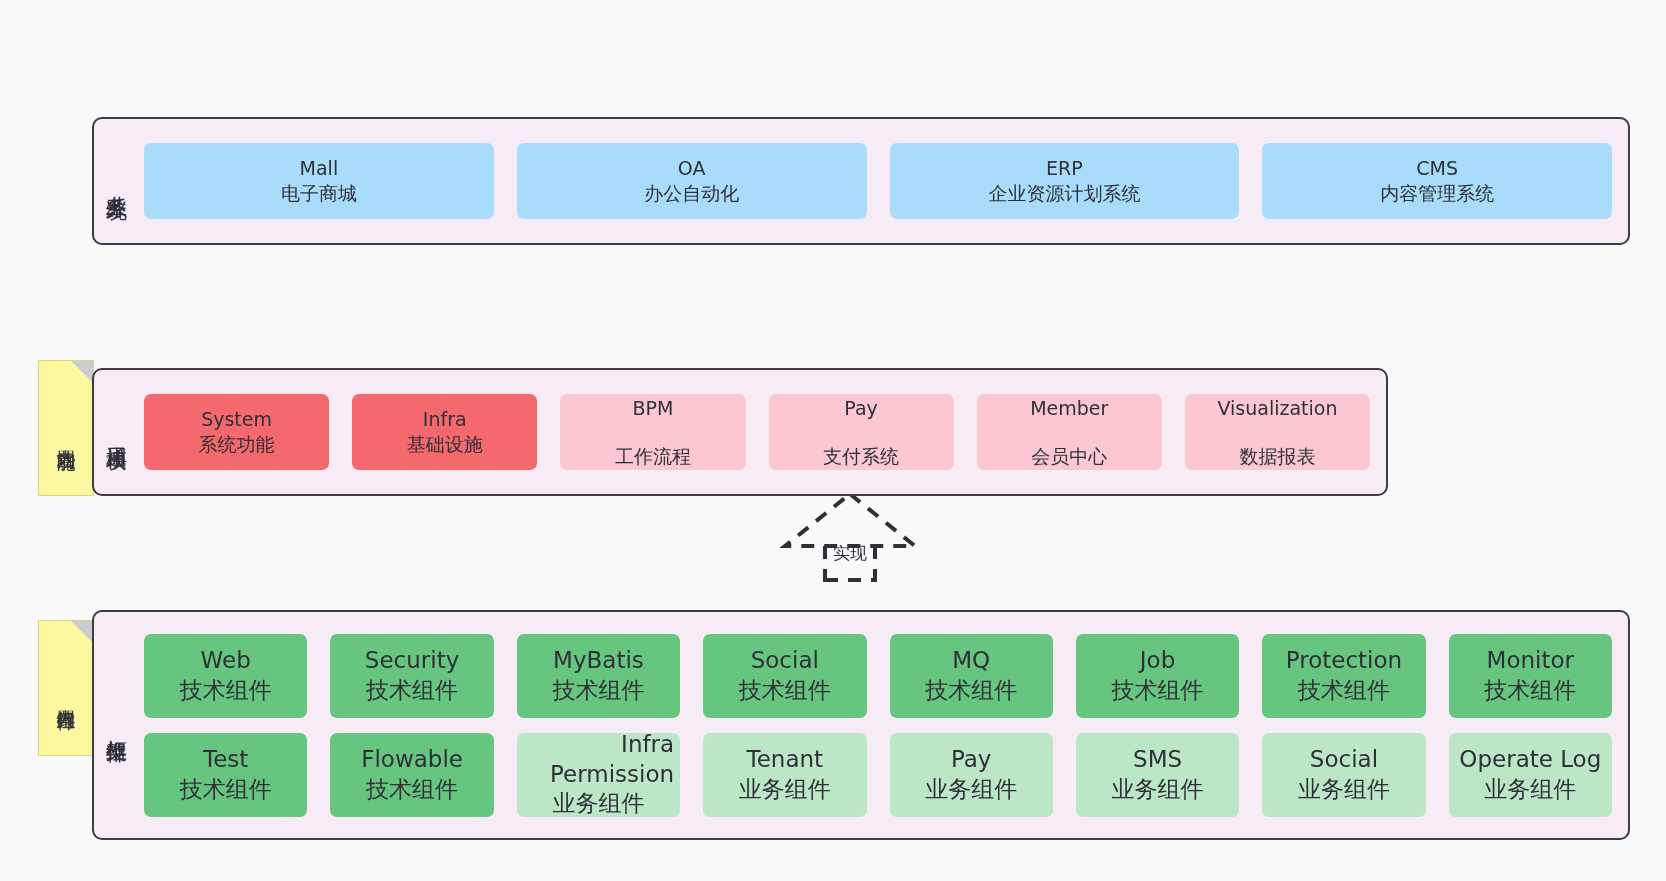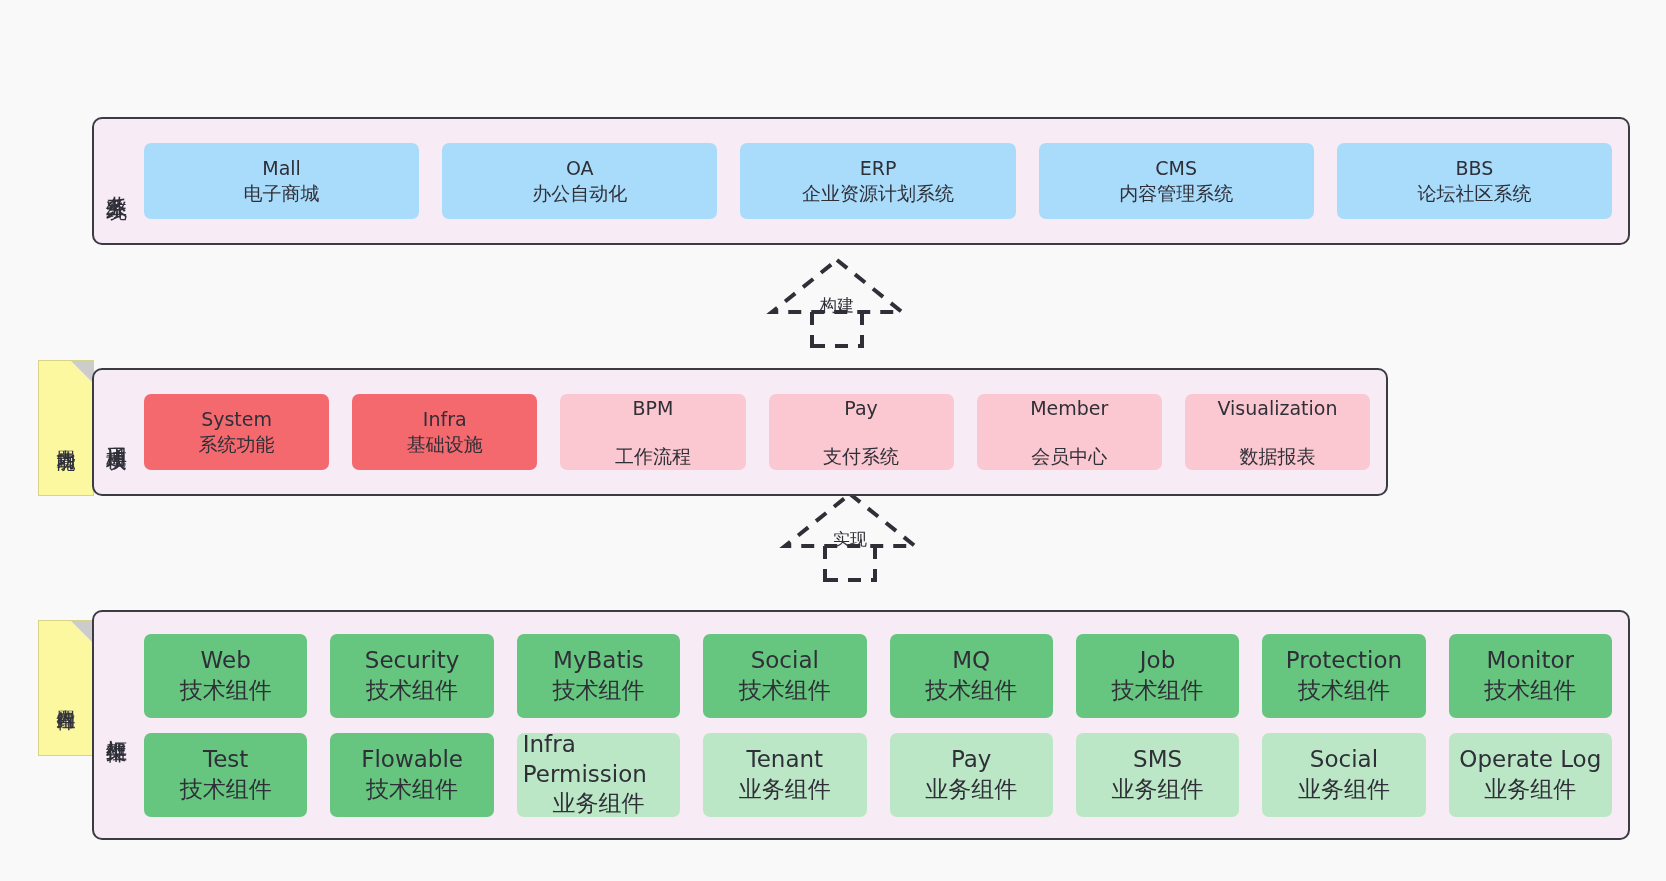--- a/index.html
+++ b/index.html
@@ -54,21 +54,21 @@
     gap: 23px;
     align-items: stretch;
   }
   .cell {
     flex: 1 1 0;
     border-radius: 7px;
     display: flex;
     flex-direction: column;
     align-items: center;
     justify-content: center;
-    text-align: left;
+    text-align: right;
     color: #2f2f38;
     font-size: 19px;
     line-height: 1.30;
     padding: 4px 6px;
   }
   .cell .ln { display: block; }
 
   
   .fill-blue       { background: #a9dcfb; }
   .fill-red        { background: #f4696e; }
@@ -134,21 +134,21 @@
     left: 50%;
     transform: translateX(-50%);
     font-size: 17px;
     color: #2f2f38;
     background: transparent;
     white-space: nowrap;
   }
   #arrow-build   { left: 762px; top: 256px; width: 150px; height: 92px; }
   #arrow-build .uml-label   { top: 38px; }
   #arrow-implement { left: 775px; top: 490px; width: 150px; height: 92px; }
-  #arrow-implement .uml-label { top: 38px; }
+  #arrow-implement .uml-label { top: 52px; }
 </style>
 </head>
 <body>
 
 <div id="canvas">
 
   <div class="layer" id="layer-business">
     <div class="layer-title">业务系统</div>
     <div class="layer-body">
       <div class="row">
@@ -161,37 +161,24 @@
           <span class="ln">办公自动化</span>
         </div>
         <div class="cell fill-blue">
           <span class="ln">ERP</span>
           <span class="ln">企业资源计划系统</span>
         </div>
         <div class="cell fill-blue">
           <span class="ln">CMS</span>
           <span class="ln">内容管理系统</span>
         </div>
-        <div class="cell fill-blue">
-          <span class="ln">BBS</span>
-          <span class="ln">论坛社区系统</span>
-        </div>
       </div>
     </div>
   </div>
 
-  <div class="uml-arrow" id="arrow-build">
-    <svg width="150" height="92" viewBox="0 0 150 92">
-
-      <path d="M75 4 L140 56 L10 56 Z" fill="#f9f9f9" stroke="#2f2f38" stroke-width="4" stroke-dasharray="13 10" stroke-linejoin="miter"></path>
-
-      <path d="M50 56 L50 92 M100 56 L100 92 M50 90 L100 90" fill="none" stroke="#2f2f38" stroke-width="4" stroke-dasharray="13 10"></path>
-    </svg>
-    <span class="uml-label">构建</span>
-  </div>
 
   <div class="note" id="note-builtin-function">
     <span>内置功能</span>
   </div>
 
   <div class="layer" id="layer-modules">
     <div class="layer-title">通用模块</div>
     <div class="layer-body">
       <div class="row">
         <div class="cell fill-red">

